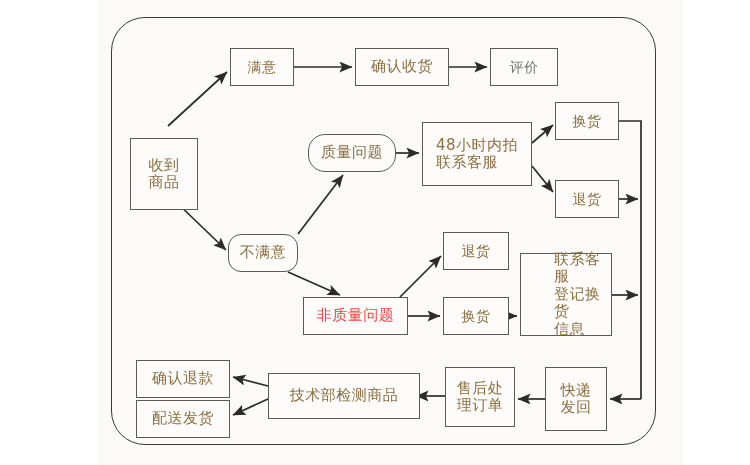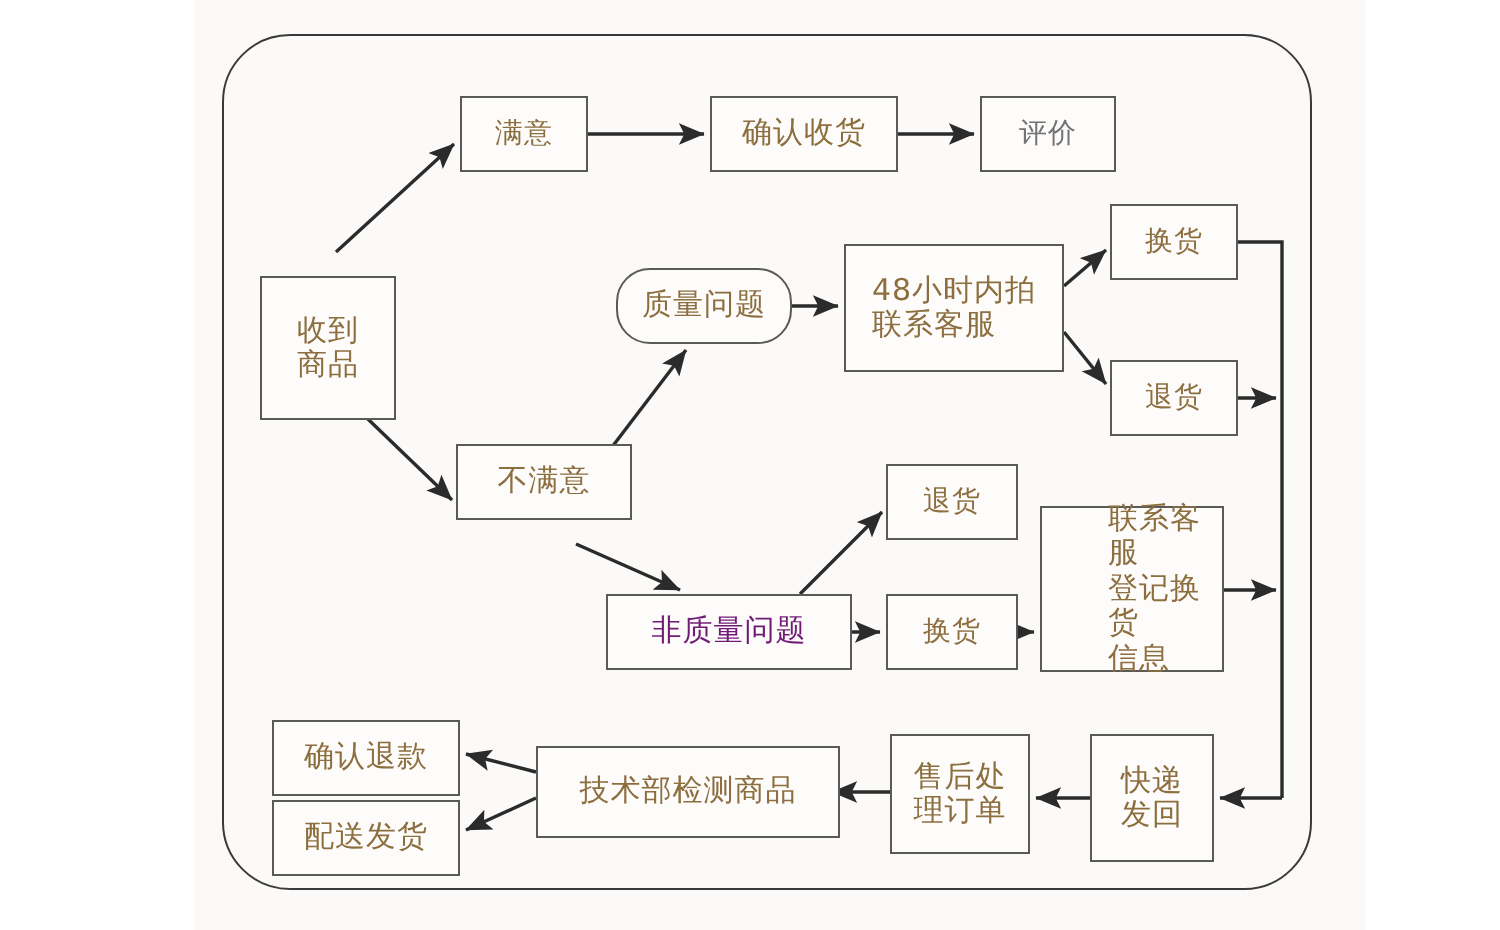--- a/index.html
+++ b/index.html
@@ -122,27 +122,27 @@
       <path d="M619,121 L641,121 L641,399"></path>
     </g>
   </svg>
 
   <div id="nodes">
       <div class="node" style="left: 130px; top: 126px; width: 68px; height: 72px; color: rgb(140, 110, 63); border-color: rgb(90, 90, 88); margin-top: 12px;">收到
 商品</div>
       <div class="node small" style="left: 230px; top: 48px; width: 64px; height: 38px; color: rgb(140, 110, 63); border-color: rgb(90, 90, 88);">满意</div>
       <div class="node" style="left: 355px; top: 48px; width: 94px; height: 38px; color: rgb(140, 110, 63); border-color: rgb(90, 90, 88);">确认收货</div>
       <div class="node small" style="left: 490px; top: 48px; width: 68px; height: 38px; color: #737373; border-color: rgb(90, 90, 88);">评价</div>
-      <div class="node" style="left: 228px; top: 222px; width: 88px; height: 38px; color: rgb(140, 110, 63); border-color: rgb(90, 90, 88);">不满意</div>
+      <div class="node" style="left: 228px; top: 234px; width: 70px; height: 38px; color: rgb(140, 110, 63); border-color: rgb(90, 90, 88); border-radius: 13px;">不满意</div>
       <div class="node" style="left: 308px; top: 134px; width: 88px; height: 38px; color: rgb(140, 110, 63); border-color: rgb(90, 90, 88); border-radius: 17px;">质量问题</div>
       <div class="node" style="left: 422px; top: 122px; width: 110px; height: 64px; color: rgb(140, 110, 63); border-color: rgb(90, 90, 88);">48小时内拍
 联系客服</div>
       <div class="node small" style="left: 555px; top: 102px; width: 64px; height: 38px; color: rgb(140, 110, 63); border-color: rgb(90, 90, 88);">换货</div>
       <div class="node small" style="left: 555px; top: 180px; width: 64px; height: 38px; color: rgb(140, 110, 63); border-color: rgb(90, 90, 88);">退货</div>
-      <div class="node" style="left: 303px; top: 297px; width: 123px; height: 38px; color: #701a75; border-color: rgb(90, 90, 88);">非质量问题</div>
+      <div class="node" style="left: 303px; top: 297px; width: 105px; height: 38px; color: #ef4444; border-color: rgb(90, 90, 88);">非质量问题</div>
       <div class="node small" style="left: 443px; top: 232px; width: 66px; height: 38px; color: rgb(140, 110, 63); border-color: rgb(90, 90, 88);">退货</div>
       <div class="node small" style="left: 443px; top: 297px; width: 66px; height: 38px; color: rgb(140, 110, 63); border-color: rgb(90, 90, 88);">换货</div>
       <div class="node" style="left: 520px; top: 253px; width: 92px; height: 83px; color: rgb(140, 110, 63); border-color: rgb(90, 90, 88); padding-left: 33px;">联系客服
 登记换货
 信息</div>
       <div class="node" style="left: 545px; top: 367px; width: 62px; height: 64px; color: rgb(140, 110, 63); border-color: rgb(90, 90, 88);">快递
 发回</div>
       <div class="node" style="left: 445px; top: 367px; width: 70px; height: 60px; color: rgb(140, 110, 63); border-color: rgb(90, 90, 88);">售后处
 理订单</div>
       <div class="node" style="left: 268px; top: 373px; width: 152px; height: 46px; color: rgb(140, 110, 63); border-color: rgb(90, 90, 88);">技术部检测商品</div>

